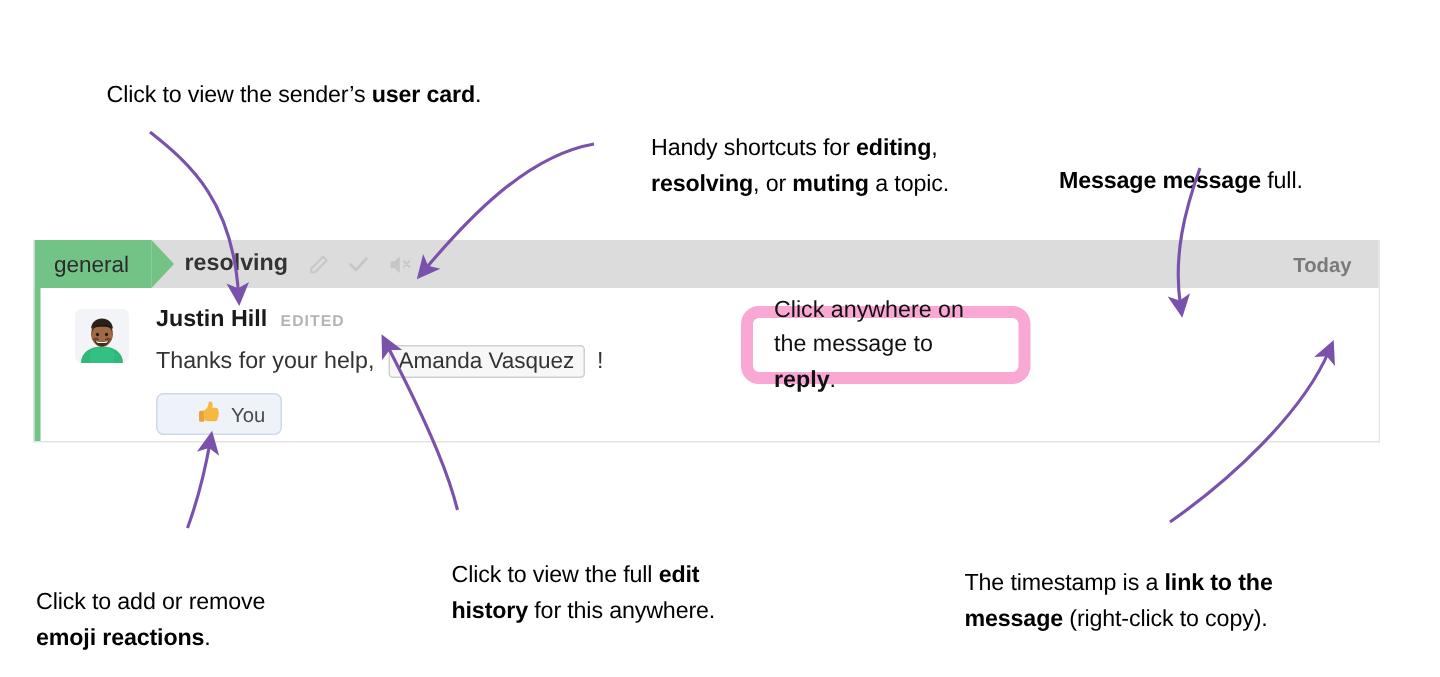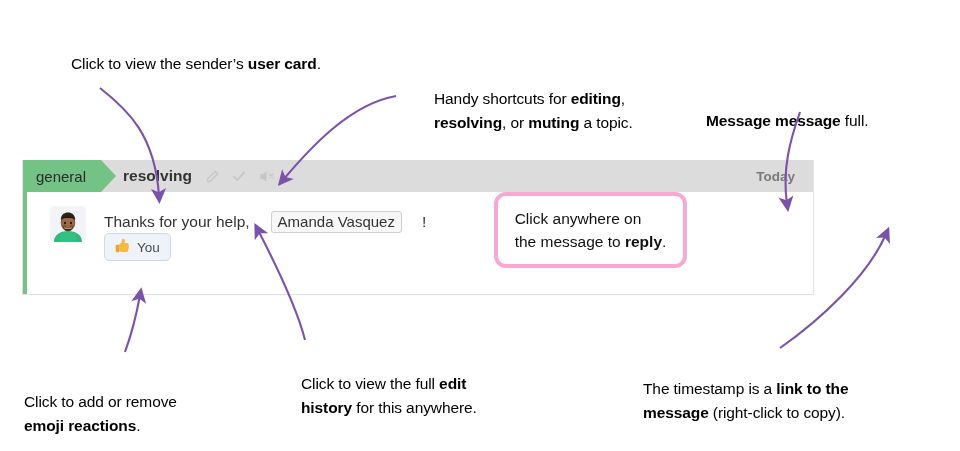--- a/index.html
+++ b/index.html
@@ -26,23 +26,23 @@
   .anno-sender    { left: 71px;  top: 28px;  width: 300px; }
   .anno-shortcuts { left: 402px; top: 63px;  width: 280px; margin-left: 32px; }
   .anno-actions   { left: 706px; top: 85px;  width: 250px; }
   .anno-emoji     { left: 24px;  top: 366px; width: 280px; }
   .anno-edit      { left: 301px; top: 348px; width: 250px; }
   .anno-time      { left: 643px; top: 353px; width: 320px; }
 
   
   .callout {
     position: absolute;
-    left: 494px; top: 192px;
-    width: 193px; height: 76px;
-    border: 4px solid #f9a8d4;
+    left: 494px; top: 204px;
+    width: 193px; height: 52px;
+    border: 8px solid #f9a8d4;
     border-radius: 12px;
     background: #ffffff;
     display: flex;
     align-items: center;
     justify-content: center;
     padding: 0 14px;
     z-index: 5;
   }
   .callout .anno-inner {
     font-size: 15.5px;
@@ -57,21 +57,21 @@
     position: absolute; left: 0; top: 0;
     width: 960px; height: 451px;
     pointer-events: none;
     z-index: 6;
   }
 
   
   .panel {
     position: absolute;
     left: 22px; top: 160px;
-    width: 792px; height: 135px;
+    width: 898px; height: 135px;
     background: #ffffff;
     border: 1px solid #e3e3e3;
     border-top: none;
     z-index: 2;
   }
   .stream-header {
     position: relative;
     height: 32px;
     background: #dcdcdc;
     display: flex;
@@ -151,40 +151,41 @@
     letter-spacing: 0.7px;
     color: #b4b4b4;
     font-weight: 600;
   }
   .msg-text {
     margin-top: 7px;
     font-size: 15.5px;
     color: #333333;
     display: flex;
     align-items: center;
-    gap: 16px;
+    gap: 4px;
   }
   .mention {
     display: inline-block;
     border: 1px solid #d0d0d0;
     border-radius: 3px;
     background: #f7f7f7;
     padding: 1px 6px 2px;
     margin: 0 4px 0 5px;
     color: #333;
     font-size: 15px;
   }
   .reaction {
+    margin-top: 10px;
     display: inline-flex;
     align-items: center;
     gap: 7px;
     background: #eef3fa;
     border: 1px solid #cdd9e8;
     border-radius: 5px;
-    padding: 3px 10px 3px 8px;
+    padding: 3px 10px 3px 25px;
     font-size: 13.5px;
     color: #4a4a4a;
     width: fit-content;
   }
   .msg-actions {
     position: absolute;
     right: 18px; top: 15px;
     display: flex;
     align-items: center;
     gap: 11px;
@@ -277,20 +278,24 @@
           <path d="M11.4 15.4c-.2-2.6 1-4 2.2-4.3 2.6-.6 6.4-.6 9 0 1.2.3 2.4 1.7 2.2 4.3-.5-2.3-1.5-3-2.6-3.2-2.4-.4-5.8-.4-8.2 0-1.1.2-2.1.9-2.6 3.2z" fill="#1f1811"></path>
           <ellipse cx="15" cy="17" rx="1.05" ry="1.2" fill="#221a12"></ellipse>
           <ellipse cx="21" cy="17" rx="1.05" ry="1.2" fill="#221a12"></ellipse>
           <path d="M12.9 20.9c1.6.6 3.3.9 5.1.9s3.5-.3 5.1-.9c-.7 2.6-2.7 4-5.1 4s-4.4-1.4-5.1-4z" fill="#46291c"></path>
           <path d="M13.9 21.4c1.3.4 2.7.6 4.1.6s2.8-.2 4.1-.6c-.3.6-.8 1-1.4 1.2h-5.4c-.6-.2-1.1-.6-1.4-1.2z" fill="#fdfdfd"></path>
           <path d="M12.6 20.3c.9-.7 2.2-.4 2.9.2M20.5 20.5c.7-.6 2-.9 2.9-.2" stroke="#2b2119" stroke-width="1.1" stroke-linecap="round" fill="none" opacity=".55"></path>
         </svg>
       </div>
 
       <div class="msg-main">
+        <div class="msg-head">
+          <span class="sender-name">Justin Hill</span>
+          <span class="edited-tag">EDITED</span>
+        </div>
         <div class="msg-text">
           <span>Thanks for your help,</span>
           <span class="mention">Amanda Vasquez</span>
           <span>!</span>
         </div>
         <div class="reaction">
           <span>
             <svg width="17" height="17" viewBox="0 0 24 24">
               <path d="M8.6 21.5H5.4c-.9 0-1.6-.7-1.6-1.6v-7.3c0-.9.7-1.6 1.6-1.6h3.2z" fill="#e8a33d"></path>
               <path d="M8.6 10.6c1.8-1 3.1-2.6 3.7-4.3.3-.9.4-1.9.4-2.7 0-.7.6-1.3 1.3-1.3 1.5 0 2.7 1.3 2.7 2.8 0 1.1-.2 2.2-.6 3.2h3.6c1.3 0 2.3 1 2.3 2.3 0 .4-.1.7-.2 1 .5.4.8 1 .8 1.7 0 .6-.3 1.2-.7 1.6.2.3.3.7.3 1.1 0 .8-.4 1.4-1 1.8.1.3.2.6.2.9 0 1.3-1 2.3-2.3 2.3h-6c-1.6 0-3.1-.4-4.5-1.2z" fill="#f5b942"></path>

